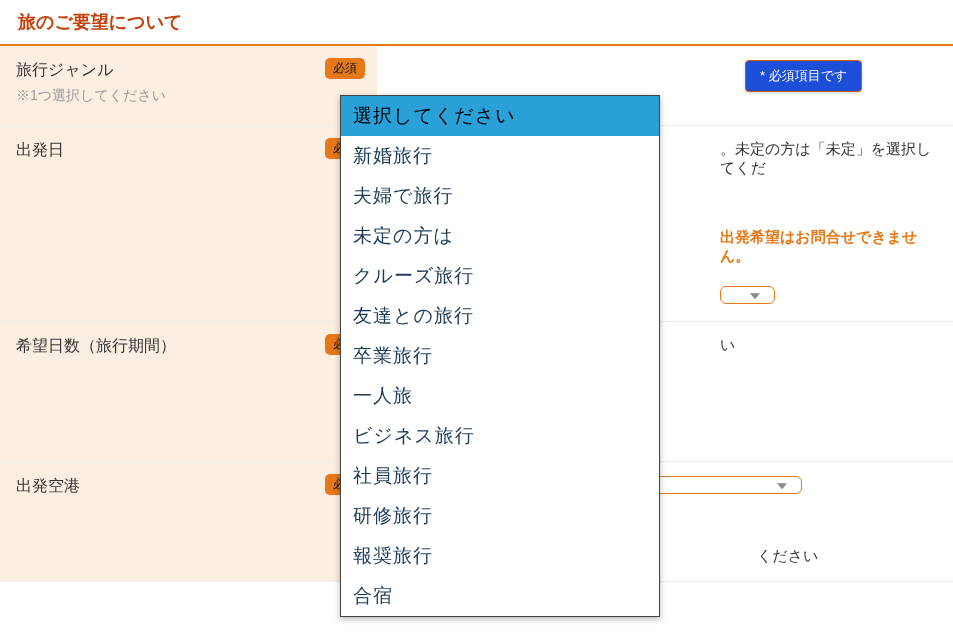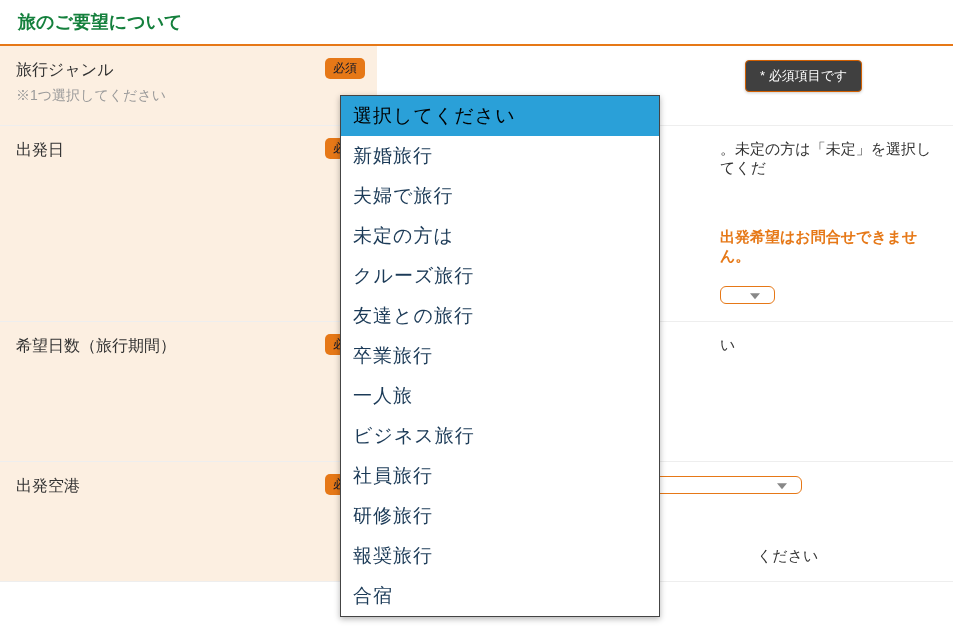--- a/index.html
+++ b/index.html
@@ -8,21 +8,21 @@
     font-size: 15px;
     color: #333;
     background: #fff;
     width: 953px;
   }
   .section-header {
     padding: 10px 18px;
     border-bottom: 2px solid #e67817;
   }
   .section-header h2 {
-    color: #15803d;
+    color: #c2410c;
     font-size: 18px;
     font-weight: bold;
   }
   .form-row {
     display: flex;
     border-bottom: 1px solid #eee;
   }
   .label-cell {
     background: #fcefe1;
     width: 377px;
@@ -79,21 +79,21 @@
     border-left: 5px solid transparent;
     border-right: 5px solid transparent;
     border-top: 6px solid #888;
   }
   .select-box.small {
     min-width: 365px;
   }
 
   .validation-badge {
     display: inline-block;
-    background: #404040;
+    background: #1d4ed8;
     color: #fff;
     font-size: 13px;
     padding: 6px 14px;
     border: 1px solid #d25f00;
     border-radius: 4px;
     margin-left: 10px;
     vertical-align: top;
     box-shadow: 0 1px 3px rgba(0,0,0,0.2);
   }
 

